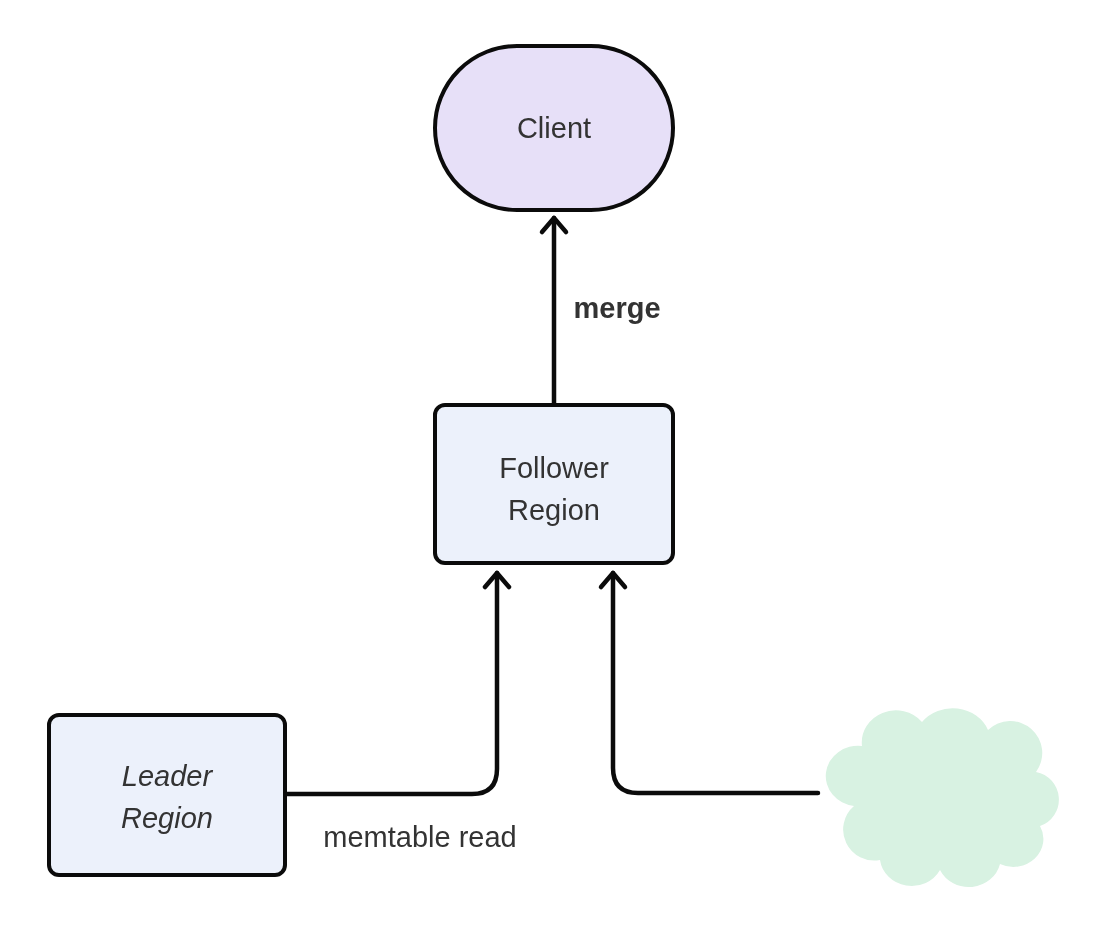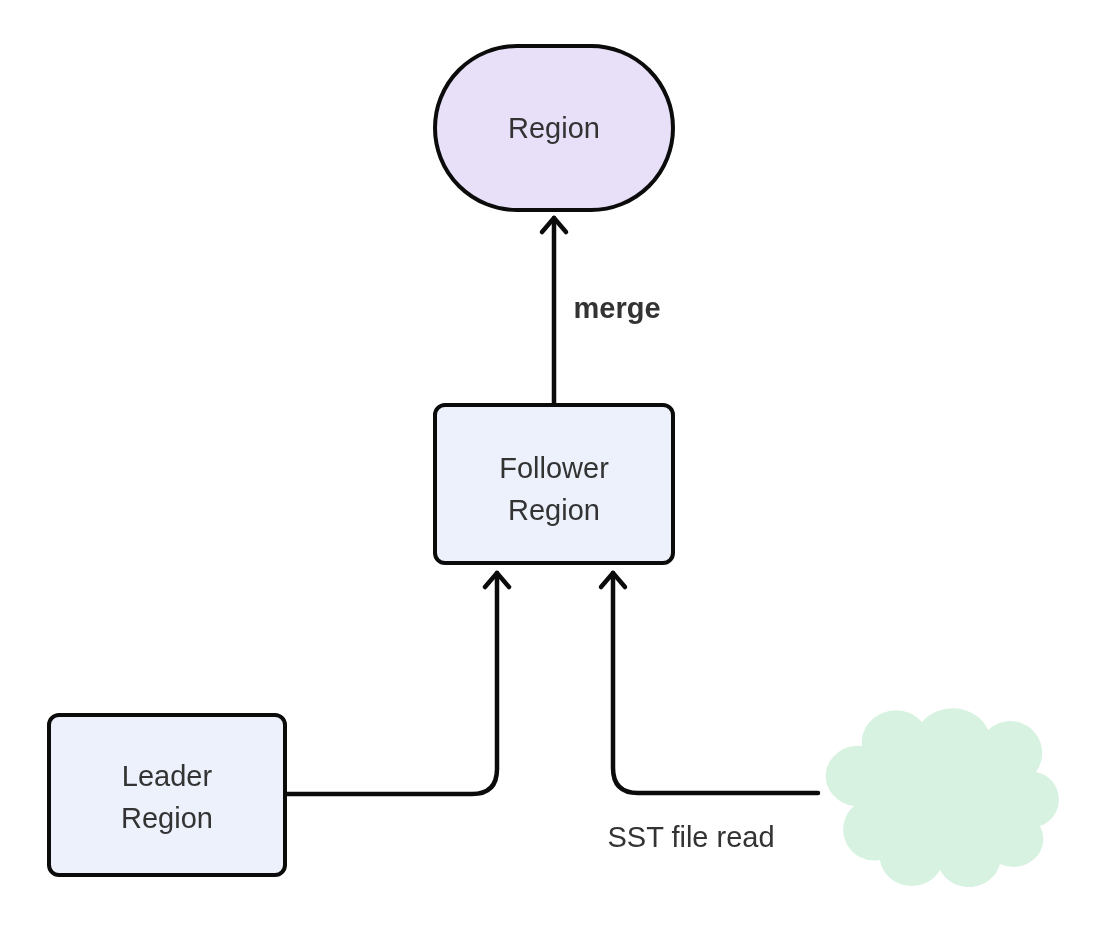--- a/index.html
+++ b/index.html
@@ -85,20 +85,20 @@
                A 32 32 0 0 1 218,74
                A 28 28 0 0 1 222,128
                A 30 28 0 0 1 182,166
                A 32 30 0 0 1 122,172
                A 32 30 0 0 1 62,162
                A 31 31 0 0 1 36,108
                Z"></path>
     </g>
   </svg>
 
-  <div class="label" style="left:554px; top:128px;">Region</div>
+  <div class="label" style="left:554px; top:128px;">Client</div>
   <div class="label wrap" style="left:554px; top:489px;">Follower Region</div>
-  <div class="label wrap" style="left:167px; top:797px;">Leader Region</div>
+  <div class="label wrap" style="left:167px; top:797px;font-style:italic;">Leader Region</div>
 
   <div class="label" style="left:617px; top:308px;font-weight:bold;">merge</div>
-  <div class="label" style="left:691px; top:837px;">SST file read</div>
+  <div class="label" style="left:420px; top:837px;">memtable read</div>
 
 </div>
 
 </body></html>

